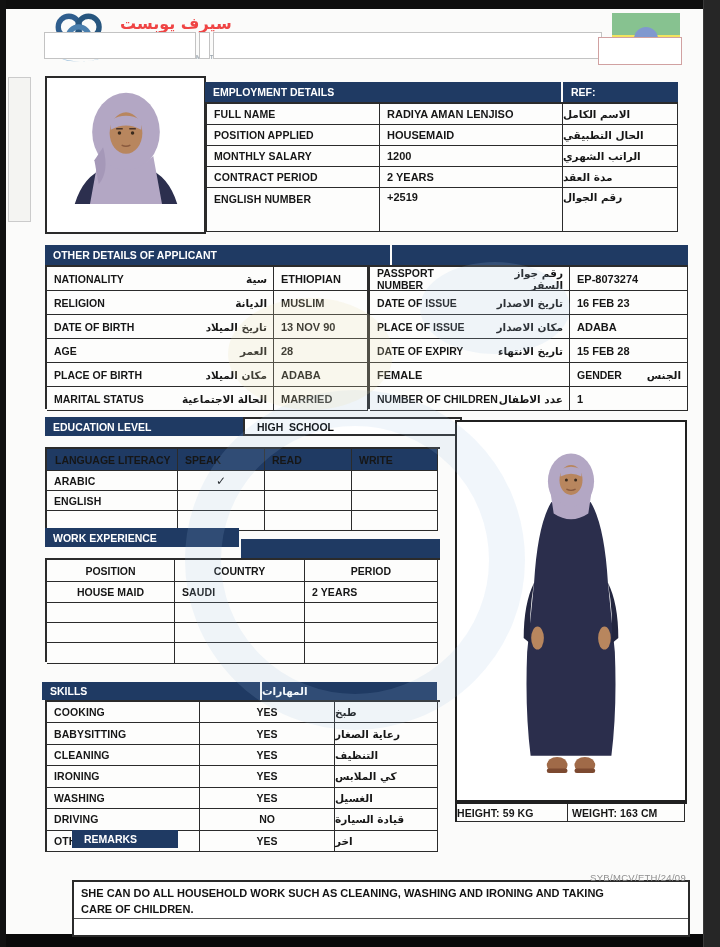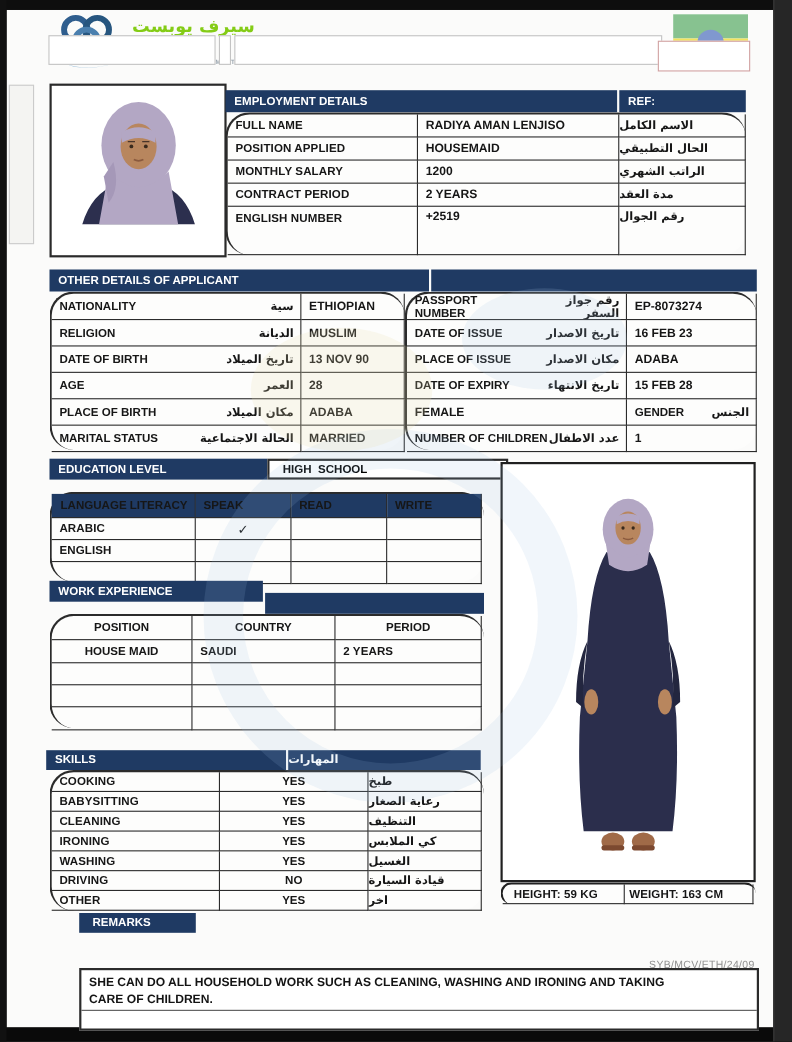--- a/index.html
+++ b/index.html
@@ -3,21 +3,21 @@
 <meta charset="utf-8">
 <style>
   html,body{margin:0;padding:0;background:#1b1b1b;}
   *{box-sizing:border-box;}
   body{font-family:"Liberation Sans","DejaVu Sans",sans-serif;}
   .stage{position:relative;width:720px;height:947px;background:#242424;overflow:hidden;}
   .abs{position:absolute;}
   .page{background:#fbfbfa;}
   .navy{background:#1f3a63;color:#fff;font-weight:bold;font-size:10.5px;display:flex;align-items:center;}
   .navy.pad{padding-left:8px;}
-  .grid{display:grid;border-top:2px solid #2b2b2b;border-left:2px solid #2b2b2b;background:#fdfdfc;border-radius:22px;}
+  .grid{display:grid;border-top:2px solid #2b2b2b;border-left:2px solid #2b2b2b;background:#fdfdfc;}
   .cell{border-right:1px solid #2b2b2b;border-bottom:1px solid #2b2b2b;display:flex;align-items:center;font-size:10.5px;color:#161616;overflow:hidden;}
   .cell.lbl{padding-left:7px;font-weight:600;letter-spacing:0.1px;}
   .cell.val{padding-left:7px;font-weight:700;font-size:11px;}
   .cell.ctr{justify-content:center;}
   .cell.top{align-items:flex-start;padding-top:3px;}
   .ar{font-family:"DejaVu Sans","Liberation Sans",sans-serif;direction:rtl;font-weight:700;font-size:10.5px;}
   .cell.arc{justify-content:flex-end;padding-right:7px;}
   .split{justify-content:space-between;padding:0 6px 0 7px;font-weight:600;}
   .split .arspan{font-family:"DejaVu Sans",sans-serif;direction:rtl;font-weight:700;}
   .whitebox{background:#fff;border:1px solid #c3c3c3;z-index:10;}
@@ -38,21 +38,21 @@
   <div class="abs" style="left:0;top:0;width:6px;height:947px;background:#111;"></div>
 
   <div class="abs" style="left:8px;top:77px;width:23px;height:145px;background:#f4f4f2;border:1px solid #cbcbcb;"></div>
 
   <svg class="abs" style="left:44px;top:10px;" width="80" height="57" viewBox="0 0 90 64">
     <circle cx="28" cy="19" r="12" fill="none" stroke="#2f5e8e" stroke-width="6"></circle>
     <circle cx="50" cy="19" r="12" fill="none" stroke="#27567f" stroke-width="6"></circle>
     <circle cx="39" cy="31" r="12" fill="none" stroke="#4a7fae" stroke-width="6"></circle>
     <path d="M12,52 Q39,63 67,53 Q50,60 26,57 Z" fill="#9cc0dc"></path>
   </svg>
-  <div class="abs ar" style="left:120px;top:14px;width:116px;font-size:16px;color:#84cc16;text-align:left;">سيرف يوبست</div>
+  <div class="abs ar" style="left:120px;top:14px;width:116px;font-size:16px;color:#ef4444;text-align:left;">سيرف يوبست</div>
   <div class="abs" style="left:127px;top:54px;font-size:5.5px;color:#9aa5af;letter-spacing:0.6px;font-weight:700;">MANPOWER RECRUITMENT</div>
 
   <div class="abs" style="left:612px;top:13px;width:68px;height:50px;background:#fff;">
     <div style="height:22px;background:#87c290;"></div>
     <div style="height:5px;background:#f2e35e;"></div>
     <div class="abs" style="left:22px;top:14px;width:24px;height:24px;border-radius:50%;background:#8098cf;"></div>
   </div>
 
   <div class="abs whitebox" style="left:44px;top:32px;width:152px;height:27px;"></div>
   <div class="abs whitebox" style="left:199px;top:32px;width:11px;height:27px;"></div>
@@ -200,21 +200,21 @@
     <div class="cell"></div>
     <div class="cell"></div>
     <div class="cell"></div>
     <div class="cell"></div>
   </div>
 
   <div class="abs navyseg" style="left:42px;top:682px;width:395px;height:18px;">
     <div class="navy pad" style="width:218px;height:18px;">SKILLS</div>
     <div class="navy ar" style="flex:1;height:18px;justify-content:flex-end;padding-right:6px;">المهارات</div>
   </div>
-  <div class="abs grid" style="left:45px;top:700px;width:395px;height:128px;grid-template-columns:153px 135px 103px;grid-template-rows:repeat(7,1fr);">
+  <div class="abs grid" style="left:45px;top:700px;width:395px;height:152px;grid-template-columns:153px 135px 103px;grid-template-rows:repeat(7,1fr);">
     <div class="cell lbl">COOKING</div>
     <div class="cell ctr" style="font-weight:600;">YES</div>
     <div class="cell ar arc">طبخ</div>
     <div class="cell lbl">BABYSITTING</div>
     <div class="cell ctr" style="font-weight:600;">YES</div>
     <div class="cell ar arc">رعاية الصغار</div>
     <div class="cell lbl">CLEANING</div>
     <div class="cell ctr" style="font-weight:600;">YES</div>
     <div class="cell ar arc">التنظيف</div>
     <div class="cell lbl">IRONING</div>
@@ -245,21 +245,21 @@
       <path d="M61,41 Q65,43 69,41" stroke="#8a5a3e" stroke-width="1.2" fill="none"></path>
       <ellipse cx="36" cy="170" rx="5.5" ry="10" fill="#b8865e"></ellipse>
       <ellipse cx="94" cy="170" rx="5.5" ry="10" fill="#b8865e"></ellipse>
       <ellipse cx="53" cy="280" rx="9" ry="7" fill="#a06a48"></ellipse>
       <ellipse cx="77" cy="280" rx="9" ry="7" fill="#a06a48"></ellipse>
       <rect x="44" y="283" width="18" height="4" rx="2" fill="#7c4930"></rect>
       <rect x="68" y="283" width="18" height="4" rx="2" fill="#7c4930"></rect>
     </svg>
   </div>
   <div class="abs grid" style="left:455px;top:802px;width:232px;height:20px;grid-template-columns:111px 117px;grid-template-rows:18px;border-color:#202020;">
-    <div class="cell lbl" style="padding-left:10px;font-weight:700;">HEIGHT: 59 KG</div>
+    <div class="cell lbl" style="padding-left:0;font-weight:700;">HEIGHT: 59 KG</div>
     <div class="cell lbl" style="padding-left:4px;font-weight:700;">WEIGHT: 163 CM</div>
   </div>
 
   <div class="abs navy" style="left:72px;top:830px;width:106px;height:18px;padding-left:12px;">REMARKS</div>
   <div class="abs" style="left:72px;top:880px;width:618px;height:57px;border:2px solid #2b2b2b;background:#fff;">
     <div style="height:37px;border-bottom:1px solid #555;padding:3px 70px 0 7px;font-size:11px;font-weight:700;line-height:16px;color:#141414;">SHE CAN DO ALL HOUSEHOLD WORK SUCH AS CLEANING, WASHING AND IRONING AND TAKING CARE OF CHILDREN.</div>
     <div style="height:16px;"></div>
   </div>
   <div class="abs" style="left:540px;top:872px;width:146px;text-align:right;font-size:9.5px;color:#8f8f8f;z-index:45;letter-spacing:0.3px;">SYB/MCV/ETH/24/09</div>
 

